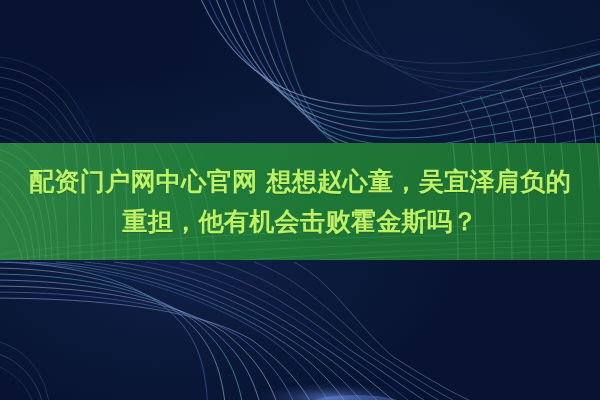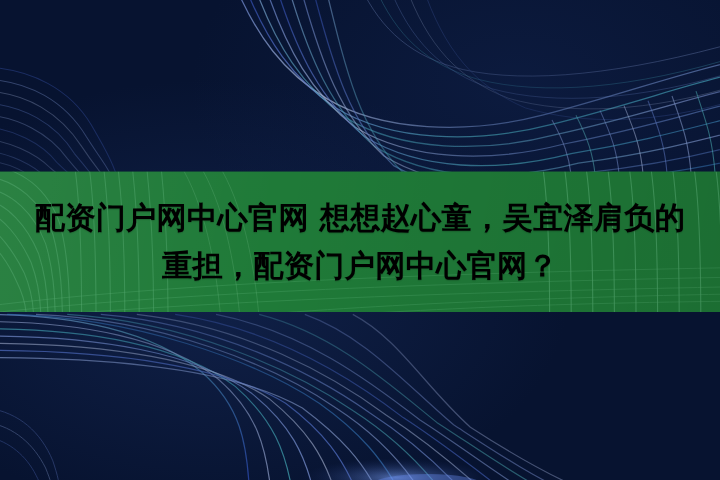--- a/index.html
+++ b/index.html
@@ -73,21 +73,21 @@
     height: 117px;
     display: flex;
     flex-direction: column;
     align-items: center;
     justify-content: center;
     box-sizing: border-box;
     padding: 0 14px;
     z-index: 5;
   }
   .headline-line {
-    color: #000000;
+    color: #bef264;
     font-size: 25.5px;
     font-weight: bold;
     line-height: 40px;
     letter-spacing: 0.2px;
     white-space: nowrap;
     text-align: right;
     text-shadow: 0 1px 1px rgba(0,0,0,0.18);
   }
   .headline-line.line-1 { font-size: 25.2px; }
   .headline-line.line-2 { font-size: 25.2px; }
@@ -247,17 +247,17 @@
         <path d="M 150 -6 C 170 26 180 76 184 123"></path>
         <path d="M 166 -6 C 186 26 196 76 200 123"></path>
         <path d="M 182 -6 C 202 26 212 76 216 123"></path>
       </g>
     </svg>
 
     <div class="band-sheen"></div>
 
     <div class="headline">
       <div class="headline-line line-1">配资门户网中心官网 想想赵心童，吴宜泽肩负的</div>
-      <div class="headline-line line-2">重担，配资门户网中心官网？</div>
+      <div class="headline-line line-2">重担，他有机会击败霍金斯吗？</div>
     </div>
   </div>
 
 </div>
 
 </body></html>

